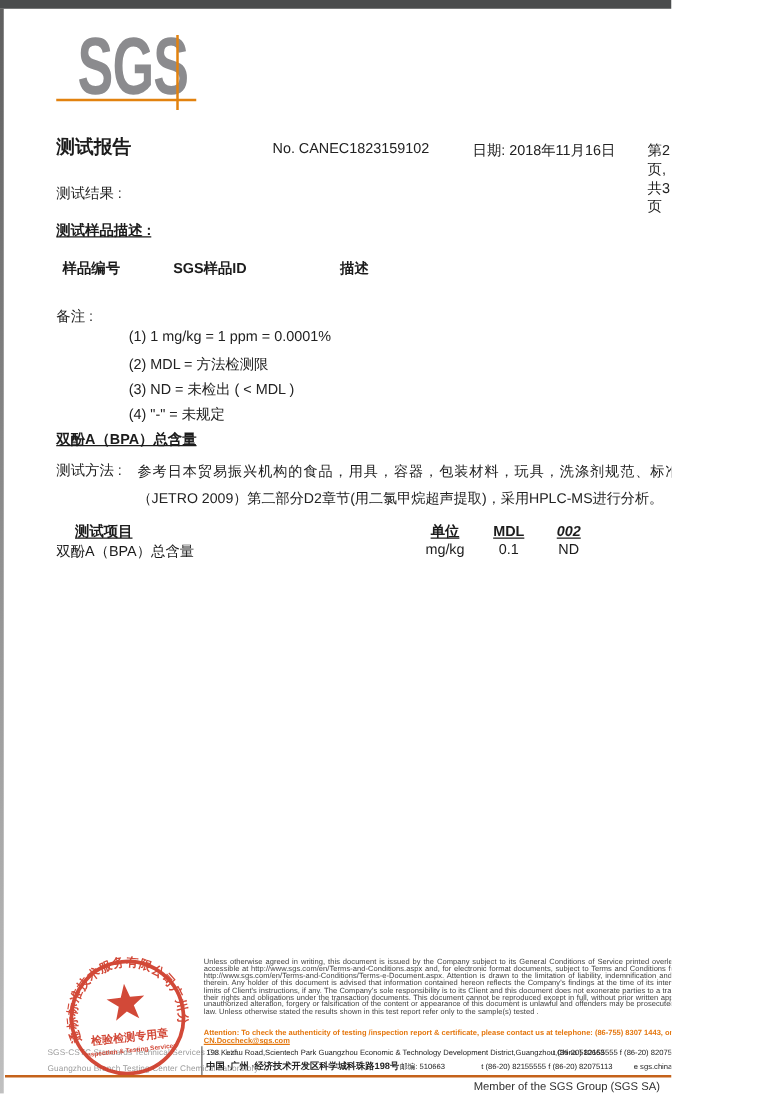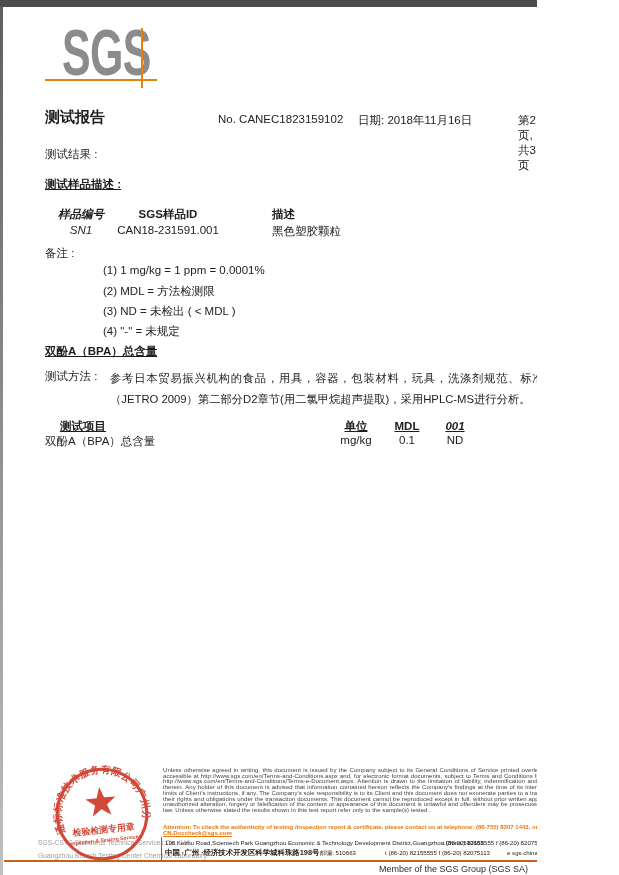--- a/index.html
+++ b/index.html
@@ -8,32 +8,32 @@
   .abs{position:absolute;}
   .topbar{left:0;top:0;width:619px;height:7px;background:#4a4c4d;}
   .leftbar{left:0;top:7px;width:3px;height:868px;background:linear-gradient(#5f5f5f,#c0c0c0);}
   .rightbar{left:611px;top:7px;width:2px;height:868px;background:#b3b3b3;}
   .logo-text{left:62px;top:22px;font-size:65px;line-height:62px;font-weight:bold;color:#8b8b8e;
              letter-spacing:-1px;transform:scaleX(0.66);transform-origin:left top;}
   .logo-hline{left:45px;top:79px;width:112px;height:2px;}
   .logo-vline{left:141px;top:28px;width:2px;height:60px;}
   .doc-title{left:45px;top:108px;font-size:15px;font-weight:bold;color:#1c1c1c;}
   .report-no{left:218px;top:113px;font-size:11.5px;}
-  .report-date{left:358px;top:113px;font-size:11.5px;}
+  .report-date{left:378px;top:113px;font-size:11.5px;}
   .page-info{left:518px;top:113px;font-size:11.5px;}
   .txt{font-size:11.5px;color:#1c1c1c;}
   .b{font-weight:bold;}
   .u{text-decoration:underline;}
   .i{font-style:italic;}
   .results-label{left:45px;top:147px;}
   .sampledesc-label{left:45px;top:177px;}
   .srow{left:0;top:0;width:619px;display:flex;}
   .s-h{top:207px;}
   .s-r{top:224px;}
-  .sc1{margin-left:50px;width:62px;text-align:center;font-style:italic;}
+  .sc1{margin-left:50px;width:62px;text-align:left;}
   .sc2{width:112px;text-align:center;}
   .sc3{margin-left:48px;text-align:left;}
   .remarks-label{left:45px;top:246px;}
   .remark-line{left:103px;font-size:11.5px;}
   .bpa-title{left:45px;top:344px;}
   .method-label{left:45px;top:369px;}
   .method-text{left:110px;top:368px;width:494px;font-size:11.3px;line-height:20.5px;text-align:justify;}
   .trow{left:0;width:619px;display:flex;align-items:flex-start;}
   .t-h{top:416px;}
   .t-r{top:434px;}
@@ -76,41 +76,36 @@
   <div class="abs page-info">第2页,共3页</div>
 
   <div class="abs txt results-label">测试结果 :</div>
   <div class="abs txt b u sampledesc-label">测试样品描述 :</div>
 
   <div class="abs srow s-h">
     <span class="txt b sc1">样品编号</span>
     <span class="txt b sc2">SGS样品ID</span>
     <span class="txt b sc3">描述</span>
   </div>
-  <div class="abs srow s-r">
-    <span class="txt sc1">SN1</span>
-    <span class="txt sc2">CAN18-231591.001</span>
-    <span class="txt sc3">黑色塑胶颗粒</span>
-  </div>
 
   <div class="abs txt remarks-label">备注 :</div>
   <div class="abs remark-line" style="top:264px">(1) 1 mg/kg = 1 ppm = 0.0001%</div>
   <div class="abs remark-line" style="top:284px">(2) MDL = 方法检测限</div>
   <div class="abs remark-line" style="top:304px">(3) ND = 未检出 ( &lt; MDL )</div>
   <div class="abs remark-line" style="top:324px">(4) "-" = 未规定</div>
 
   <div class="abs txt b u bpa-title">双酚A（BPA）总含量</div>
   <div class="abs txt method-label">测试方法 :</div>
   <div class="abs method-text">参考日本贸易振兴机构的食品，用具，容器，包装材料，玩具，洗涤剂规范、标准和检测方法（JETRO 2009）第二部分D2章节(用二氯甲烷超声提取)，采用HPLC-MS进行分析。</div>
 
   <div class="abs trow t-h">
     <span class="t-item-h"><span class="txt b u">测试项目</span></span>
     <span class="t-unit"><span class="txt b u">单位</span></span>
     <span class="t-mdl"><span class="txt b u">MDL</span></span>
-    <span class="t-001"><span class="txt b u i">001</span></span>
+    <span class="t-001"><span class="txt b u i">002</span></span>
   </div>
   <div class="abs trow t-r">
     <span class="txt t-item-r">双酚A（BPA）总含量</span>
     <span class="txt t-unit">mg/kg</span>
     <span class="txt t-mdl">0.1</span>
     <span class="txt t-001">ND</span>
   </div>
 
   <div class="abs company-gray" style="top:839px">SGS-CSTC Standards Technical Services Co., Ltd.</div>
   <div class="abs company-gray" style="top:852px">Guangzhou Branch Testing Center Chemical Laboratory.</div>

